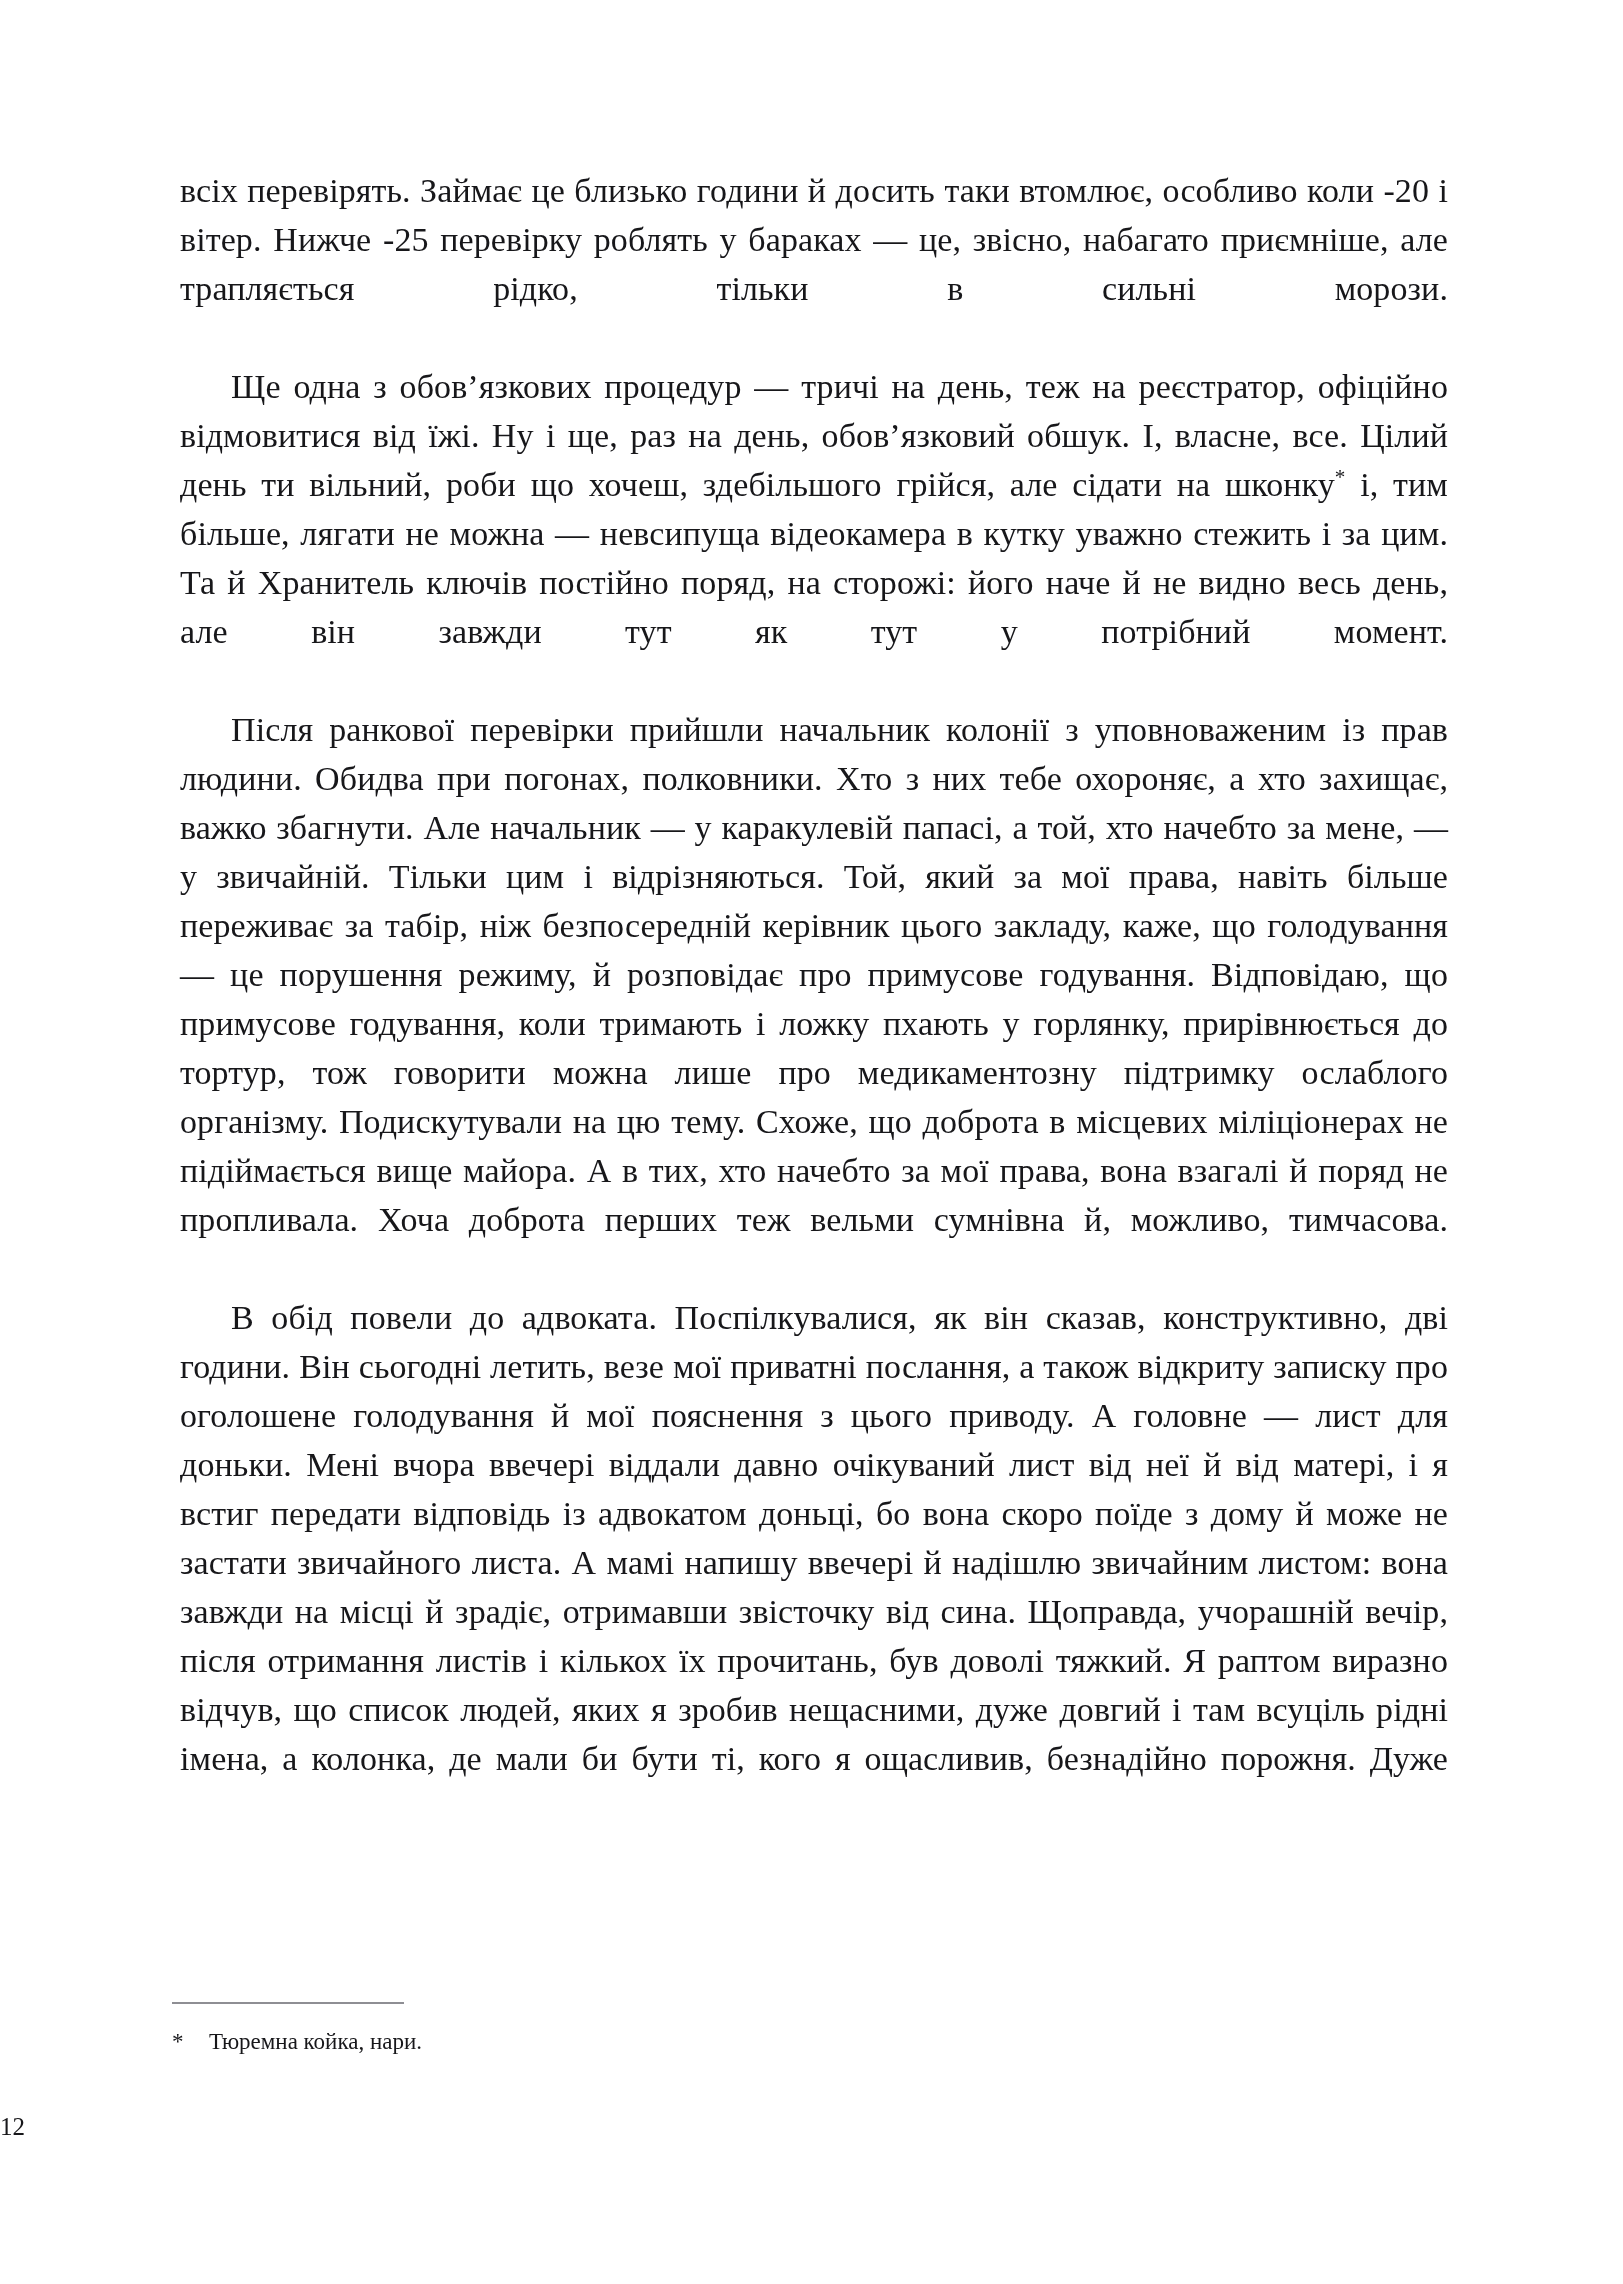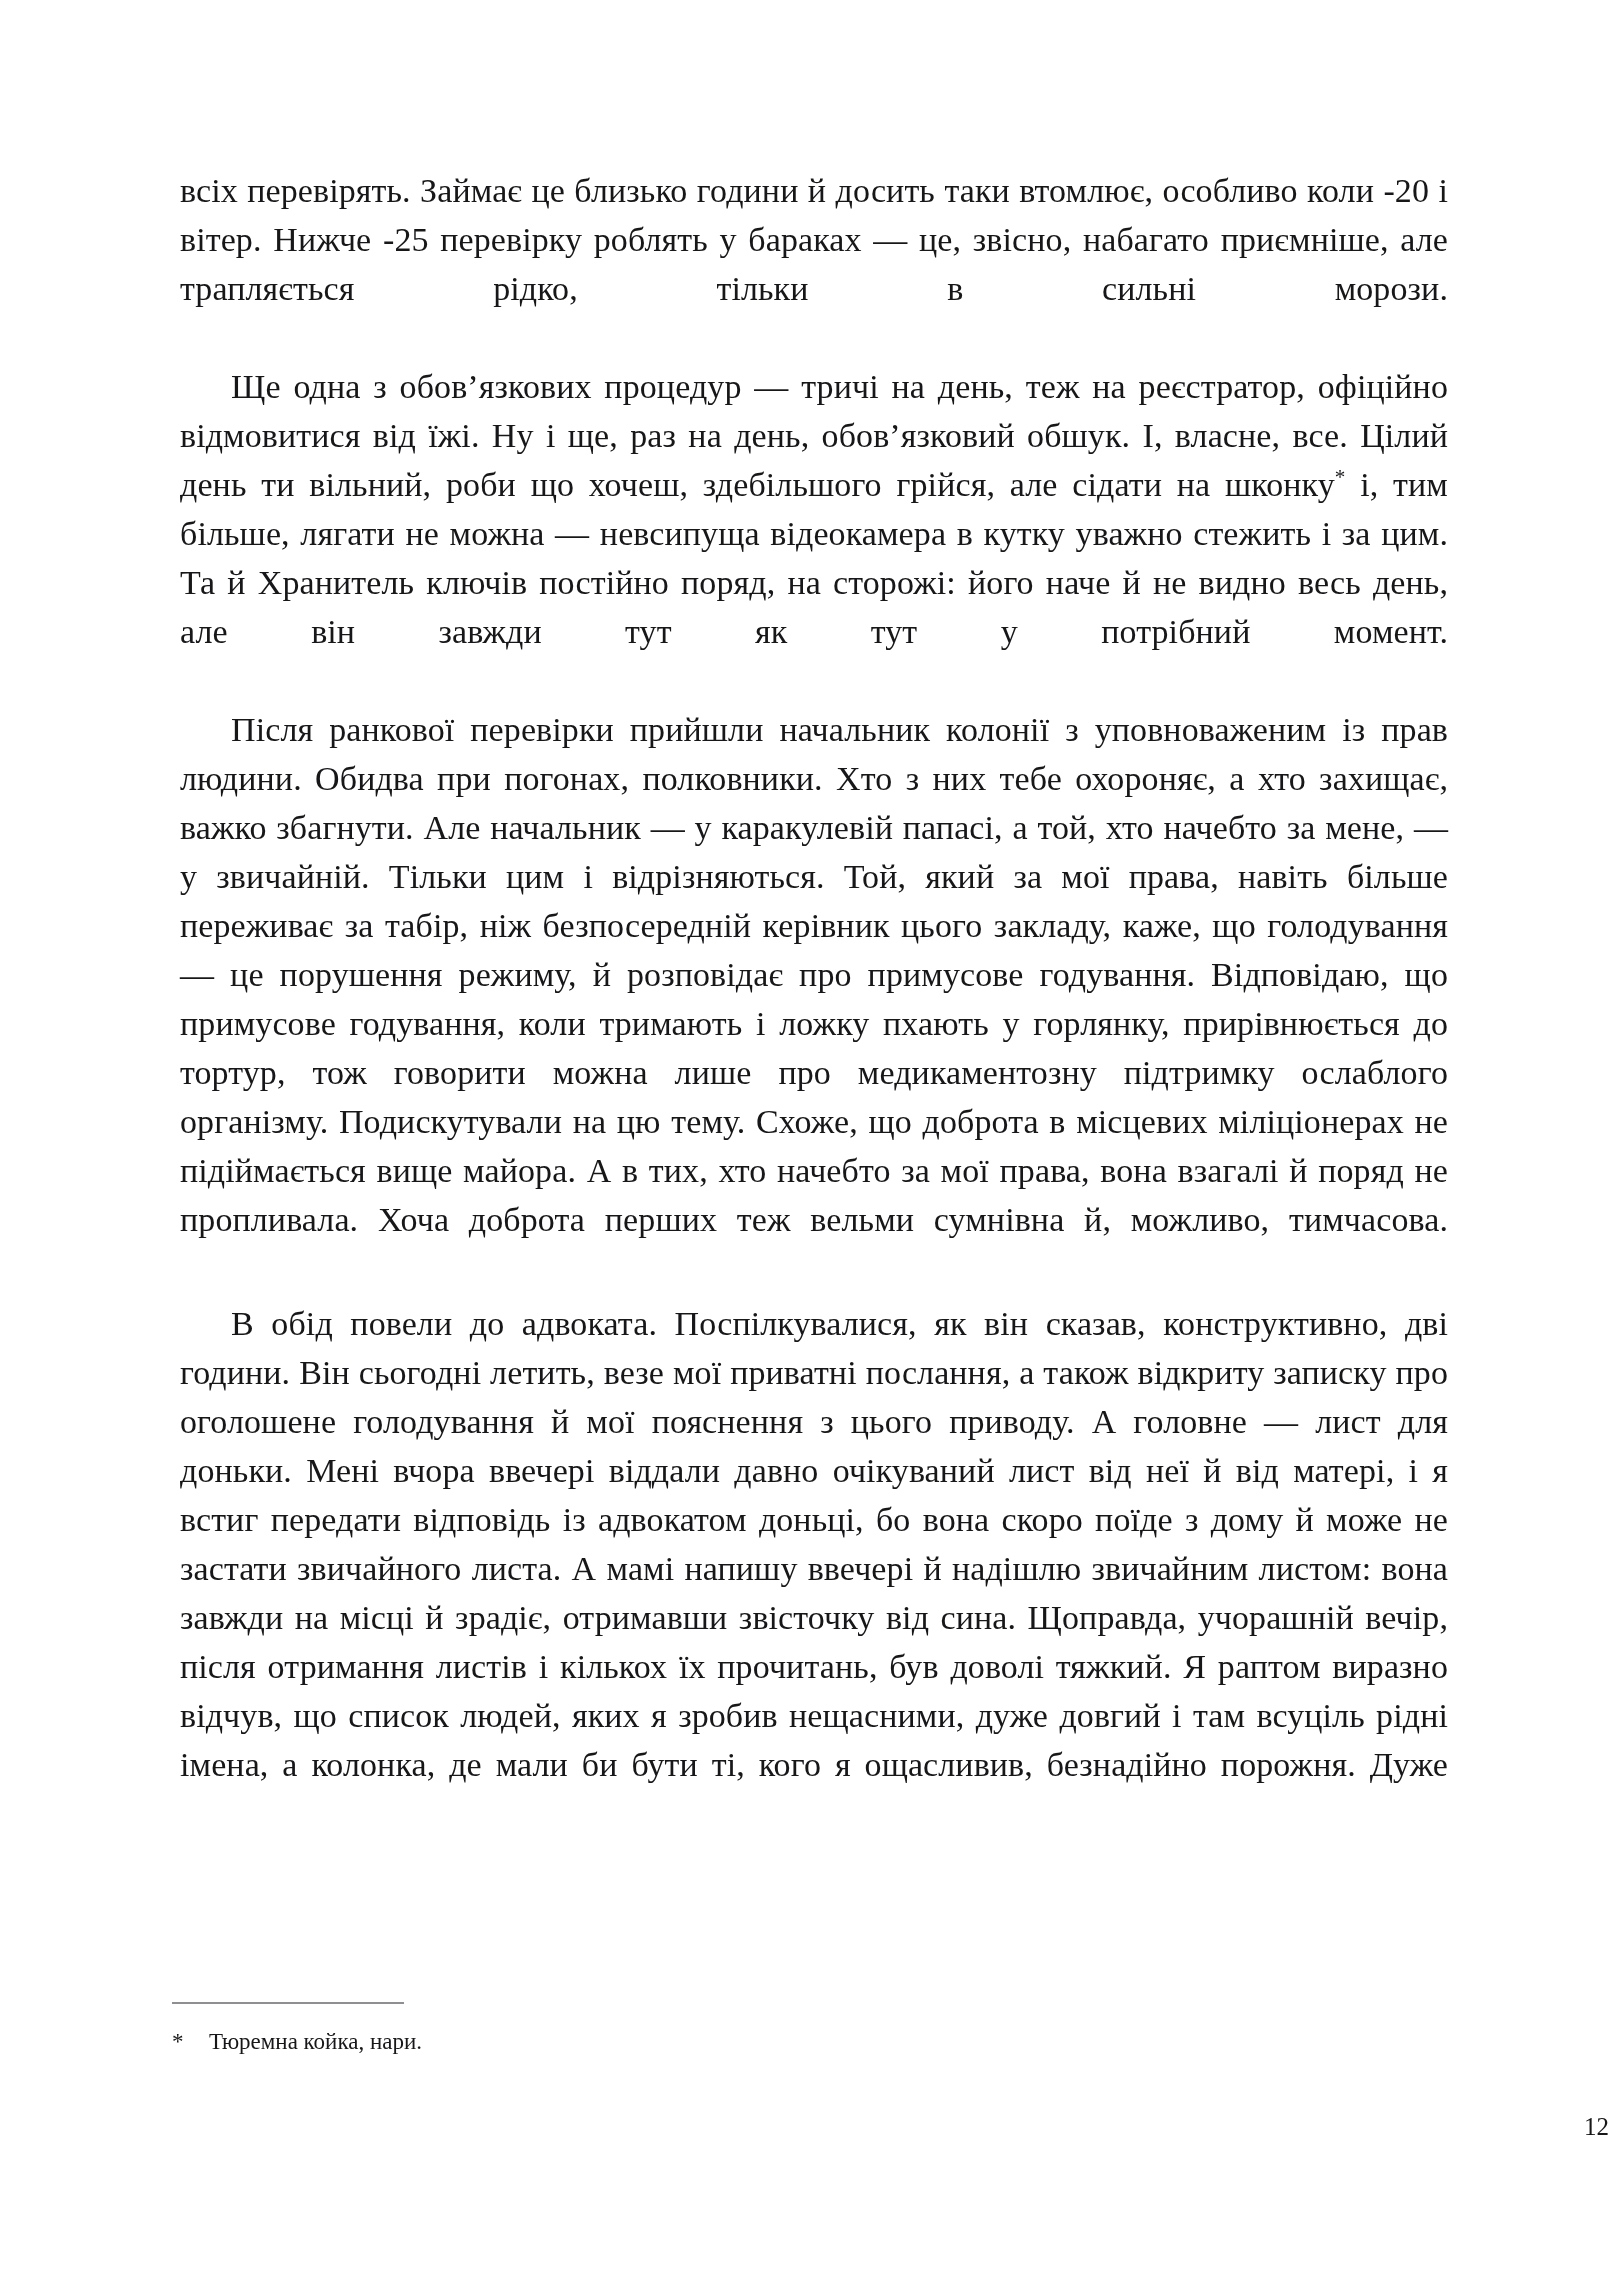--- a/index.html
+++ b/index.html
@@ -34,21 +34,20 @@
     letter-spacing: 0.1px;
     word-spacing: 0.2px;
     -webkit-hyphens: none;
     hyphens: none;
   }
   p.body-par.indented {
     text-indent: 51px;
   }
   p.body-par:last-child {
     text-align: justify;
-    margin-top: 6px;
   }
   
   p.body-par::after {
     content: "";
     display: inline-block;
     width: 100%;
   }
   sup.footnote-marker {
     font-size: 0.62em;
     vertical-align: super;
@@ -76,23 +75,23 @@
     white-space: nowrap;
   }
   .footnote-star {
     display: inline-block;
     width: 37px;
   }
 
   .page-number {
     position: absolute;
     left: 0;
-    right: 15px;
+    right: 0;
     top: 2111px;
-    text-align: right;
+    text-align: left;
     font-size: 25px;
     line-height: 32px;
     color: #17171a;
   }
 </style>
 </head>
 <body>
 
 <div class="page">
 

